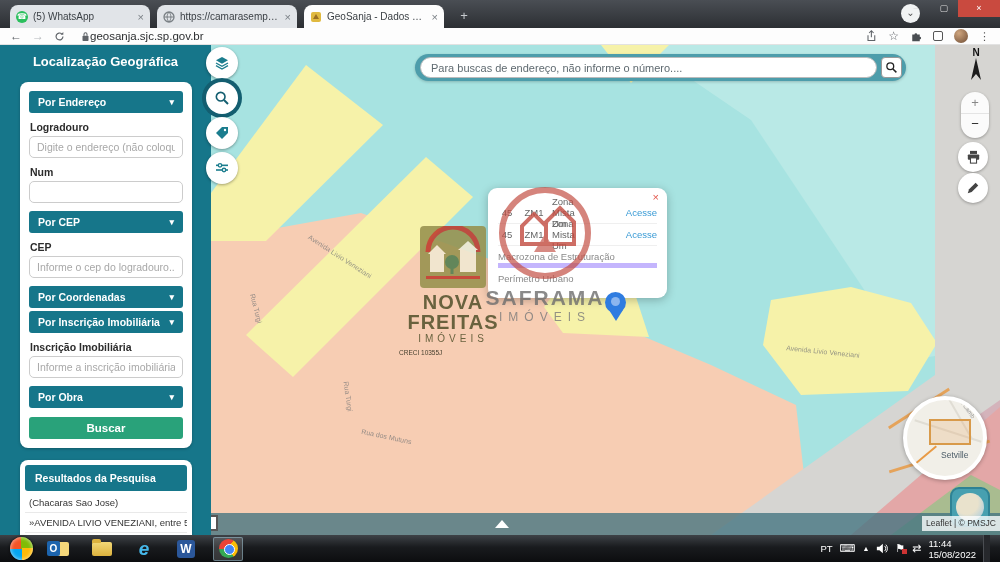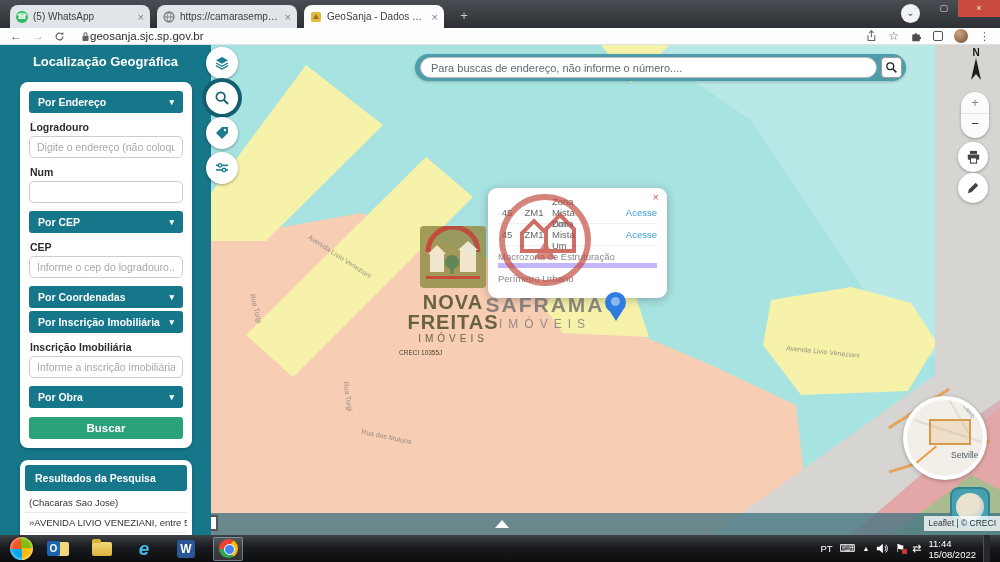--- a/index.html
+++ b/index.html
@@ -128,36 +128,36 @@
   .marker .m-head::after{content:"";position:absolute;left:6px;top:5px;width:9px;height:9px;
     border-radius:50%;background:#8cb6ef;}
   .marker .m-tail{width:0;height:0;border-left:7px solid transparent;border-right:7px solid transparent;
     border-top:11px solid #2f7ce0;margin:-3px auto 0;}
 
   
   .wm-nova{position:absolute;left:182px;top:181px;width:120px;text-align:center;z-index:14;opacity:.88;}
   .wm-nova .l1{font-size:20px;font-weight:bold;color:#56542f;letter-spacing:1px;line-height:20px;}
   .wm-nova .l3{font-size:10px;color:#56542f;letter-spacing:4px;margin-top:1px;}
   .wm-nova .creci{font-size:6.5px;color:#2e2d1c;margin-top:5px;text-align:left;padding-left:6px;}
-  .wm-saf{position:absolute;left:254px;top:148px;width:160px;text-align:center;z-index:14;opacity:.8;}
+  .wm-saf{position:absolute;left:254px;top:141px;width:160px;text-align:center;z-index:14;opacity:.8;}
   .wm-saf .l1{font-size:21px;font-weight:bold;color:#6e6e6e;letter-spacing:2px;margin-top:2px;}
   .wm-saf .l2{font-size:12px;color:#7a7a7a;letter-spacing:6px;}
 
   
   .map-bottombar{position:absolute;left:0;bottom:0;width:789px;height:22px;
     background:rgba(66,115,128,.78);z-index:9;}
   .bb-tri{position:absolute;left:284px;top:7px;width:0;height:0;border-left:7px solid transparent;
     border-right:7px solid transparent;border-bottom:8px solid #fff;}
   .bb-box{position:absolute;left:-8px;top:470px;width:15px;height:16px;background:#fff;
     border:2px solid #555;z-index:41;}
   .minimap{position:absolute;left:692px;top:351px;width:84px;height:84px;border-radius:50%;
     background:#f1efe8;border:4px solid #fff;z-index:18;box-shadow:0 1px 4px rgba(0,0,0,.3);overflow:hidden;}
   .mm-rect{position:absolute;left:22px;top:19px;width:42px;height:26px;border:2px solid #d89a4a;
     background:rgba(232,166,98,.25);}
-  .mm-place{position:absolute;left:44px;top:50px;font-size:8.5px;color:#4a5b66;}
+  .mm-place{position:absolute;left:34px;top:50px;font-size:8.5px;color:#4a5b66;}
   .mm-road{position:absolute;left:46px;top:4px;font-size:6px;color:#999;transform:rotate(55deg);}
   .mm-line{position:absolute;height:2px;background:#e0ddd4;}
   .mm-oline{position:absolute;left:-6px;top:58px;width:40px;height:2px;background:#e89a45;transform:rotate(-40deg);}
   .globe-btn{position:absolute;left:739px;top:442px;width:40px;height:40px;border-radius:9px;
     background:#47a0b0;border:2px solid #2e8294;z-index:18;display:flex;align-items:center;justify-content:center;}
   .globe{width:28px;height:28px;border-radius:50%;
     background:radial-gradient(circle at 38% 35%,#e9e2cc 0 45%,#c3d5d8 70%,#9db6ba);}
   .attrib{position:absolute;right:0;top:471px;height:15px;background:rgba(255,255,255,.78);
     font-size:8.5px;color:#333;padding:2px 4px;z-index:19;white-space:nowrap;}
 
@@ -426,21 +426,21 @@
       <div class="mm-oline"></div>
       <div class="mm-rect"></div>
       <div class="mm-road">Via Camb</div>
       <div class="mm-place">Setville</div>
     </div>
 
     <div class="globe-btn">
       <div class="globe"></div>
     </div>
 
-    <div class="attrib">Leaflet | © CRECI</div>
+    <div class="attrib">Leaflet | © PMSJC</div>
   </div>
 
   <div class="fabs">
     <div class="fab">
       <svg width="16" height="16" viewBox="0 0 24 24">
         <path d="M12 3 L21 8 L12 13 L3 8 Z" fill="#1b7d8e"></path>
         <path d="M3 12 L12 17 L21 12" fill="none" stroke="#1b7d8e" stroke-width="2"></path>
         <path d="M3 16 L12 21 L21 16" fill="none" stroke="#1b7d8e" stroke-width="2"></path>
       </svg>
     </div>

